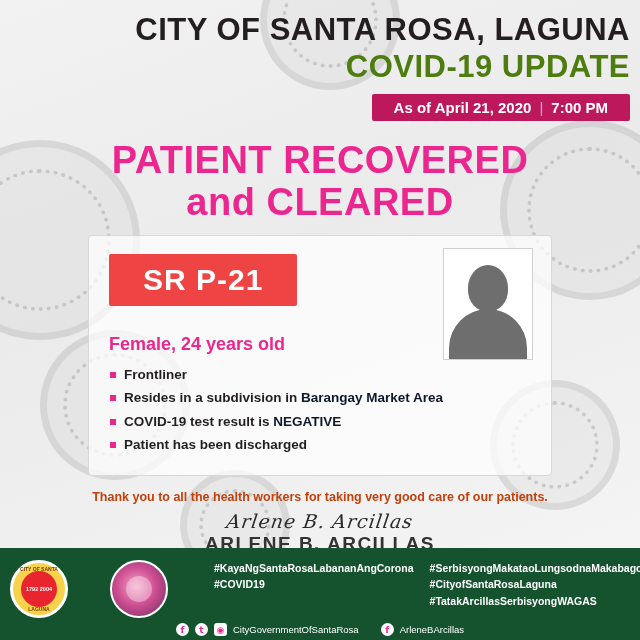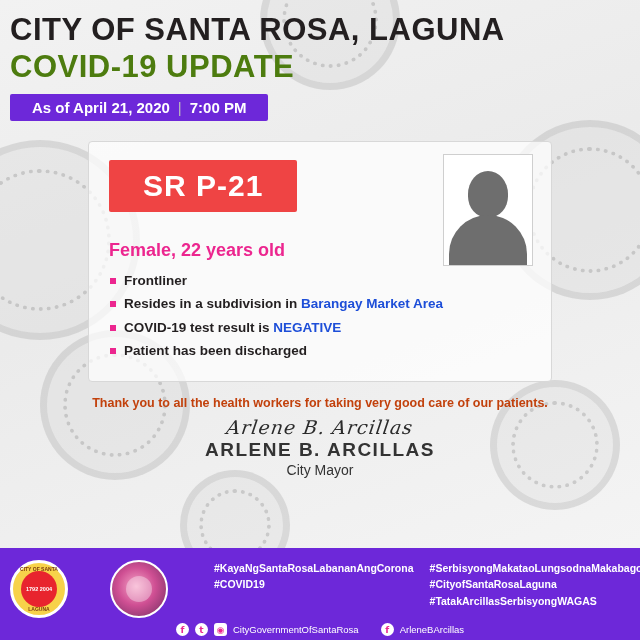--- a/index.html
+++ b/index.html
@@ -35,41 +35,41 @@
 
   .card {
     position: absolute;
     inset: 0;
     z-index: 2;
     display: flex;
     flex-direction: column;
   }
 
   
-  .header { padding: 14px 10px 6px 10px; text-align: left; }
+  .header { padding: 14px 10px 6px 10px; text-align: right; }
   .title-main {
     font-size: 31px;
     font-weight: bold;
     letter-spacing: 0.5px;
     color: #231f20;
     line-height: 1.05;
   }
   .title-sub {
     font-size: 31px;
     font-weight: bold;
     color: #4d7c0f;
     letter-spacing: 0.5px;
     margin-top: 2px;
   }
   .datebar {
     display: inline-flex;
     align-items: center;
     justify-content: center;
     gap: 8px;
-    background: #6d28d9;
+    background: #be185d;
     color: #fff;
     font-size: 15px;
     font-weight: bold;
     padding: 5px 22px;
     margin-top: 9px;
     border-radius: 2px;
   }
   .datebar .sep { color: #bdbdbd; font-weight: normal; }
 
   .headline {
@@ -151,21 +151,21 @@
   }
   .bullets li::before {
     content: "";
     position: absolute;
     left: 1px;
     top: 9px;
     width: 6px;
     height: 6px;
     background: #ec268f;
   }
-  .hl { color: #1d4ed8; }
+  .hl { color: #0f172a; }
 
   
   .thanks {
     margin-top: 14px;
     text-align: center;
     font-size: 12.5px;
     color: #c2410c;
     font-weight: bold;
   }
   .sig {
@@ -191,21 +191,21 @@
     font-size: 14px;
     color: #333333;
     margin-top: 1px;
   }
 
   
   .footer {
     position: absolute;
     left: 0; right: 0; bottom: 0;
     height: 92px;
-    background: #6d28d9;
+    background: #14532d;
     color: #ffffff;
     display: flex;
     align-items: flex-start;
     padding: 8px 10px 0 10px;
     gap: 32px;
   }
   .seal {
     width: 58px; height: 58px;
     border-radius: 50%;
     background: #f7d24a;
@@ -299,30 +299,34 @@
   <div class="header">
     <div class="title-main">CITY OF SANTA ROSA, LAGUNA</div>
     <div class="title-sub">COVID-19 UPDATE</div>
     <div class="datebar">
       <span>As of April 21, 2020</span>
       <span class="sep">|</span>
       <span>7:00 PM</span>
     </div>
   </div>
 
+  <div class="headline">
+    <span class="l1">PATIENT RECOVERED</span>
+    <span class="l2"><span class="and">and </span><span>CLEARED</span></span>
+  </div>
 
   <div class="panel">
     <div class="code-badge">SR P-21</div>
 
     <div class="avatar">
       <div class="head"></div>
       <div class="body"></div>
     </div>
 
-    <div class="demo">Female, 22 years old</div>
+    <div class="demo">Female, 24 years old</div>
 
     <ul class="bullets">
       <li><span>Frontliner</span><span class="hl"></span></li>
       <li><span>Resides in a subdivision in </span><span class="hl">Barangay Market Area</span></li>
       <li><span>COVID-19 test result is </span><span class="hl">NEGATIVE</span></li>
       <li><span>Patient has been discharged</span><span class="hl"></span></li>
     </ul>
   </div>
 
   <div class="thanks">Thank you to all the health workers for taking very good care of our patients.</div>

